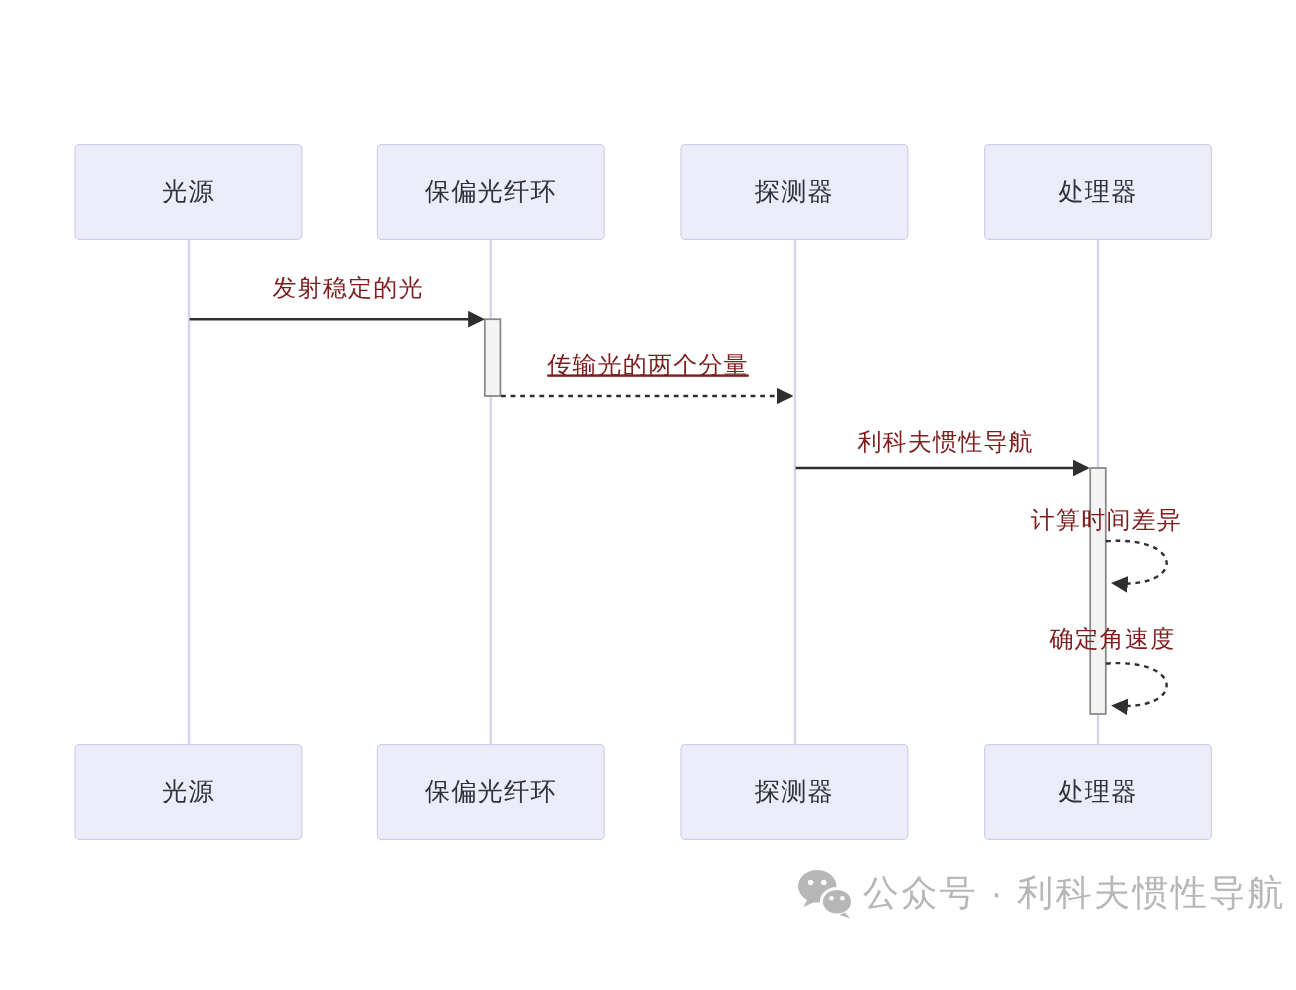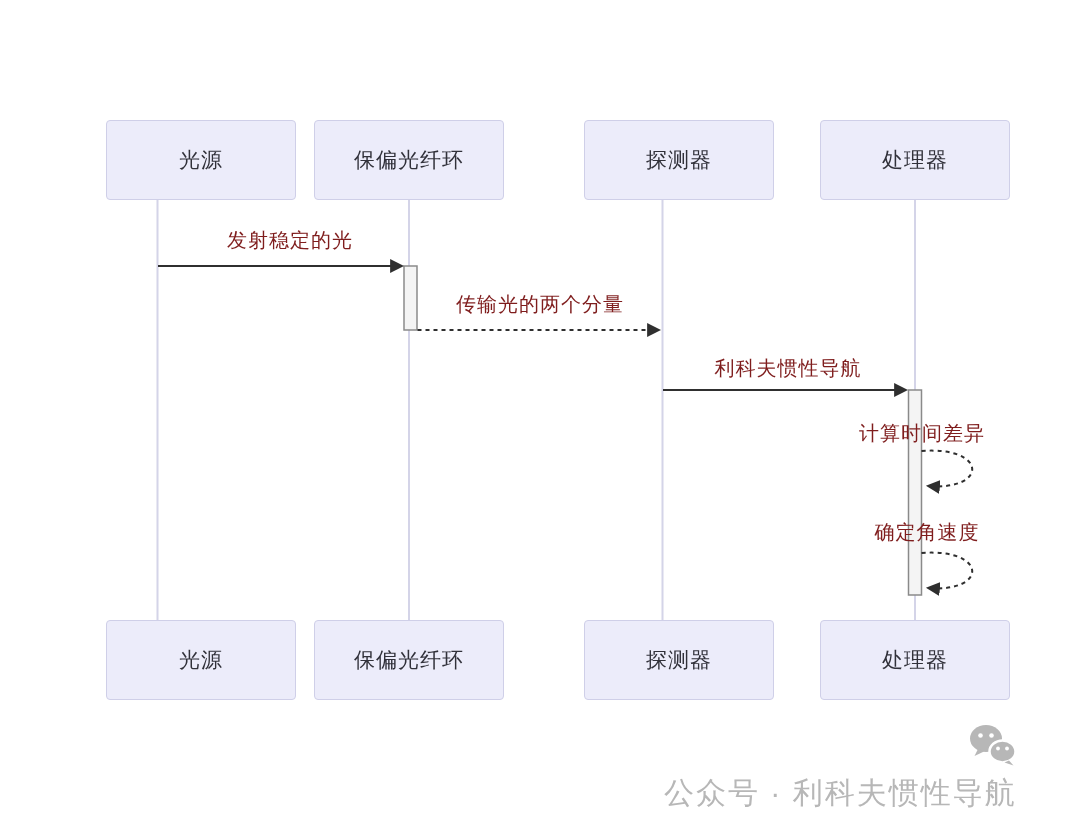--- a/index.html
+++ b/index.html
@@ -32,51 +32,50 @@
     box-sizing: border-box;
     display: flex;
     align-items: center;
     justify-content: center;
     font-size: 21px;
     color: #31313a;
     letter-spacing: 1px;
   }
   .actor-row-top    { top: 120px; }
   .actor-row-bottom { top: 620px; }
-  .actor-col-1 { left: 62px; margin-left: 44px; }
+  .actor-col-1 { left: 62px; }
   .actor-col-2 { left: 314px; font-family: Liberation Serif, serif; }
-  .actor-col-3 { left: 584px; }
+  .actor-col-3 { left: 567px; }
   .actor-col-4 { left: 820px; }
 
   .msg-label {
     position: absolute;
     transform: translateX(-50%);
     white-space: nowrap;
     font-size: 20px;
     color: #7f1d1d;
     letter-spacing: 1px;
   }
   .msg-1 { left: 290px; top: 227px; }
-  .msg-2 { left: 540px; top: 291px; }
+  .msg-2 { left: 540px; top: 291px; text-decoration: underline; }
   .msg-3 { left: 788px; top: 355px; }
   .msg-4 { left: 922px; top: 420px; }
   .msg-5 { left: 927px; top: 519px; text-align: center; }
 
   .watermark {
     position: absolute;
     left: 664px;
     top: 724px;
     display: flex;
-    align-items: flex-end;
+    align-items: flex-start;
     gap: 7px;
     color: #b7b7b7;
     font-size: 30px;
     letter-spacing: 2px;
     user-select: none;
-    flex-direction: column;
   }
   .watermark svg { display: block; }
 </style>
 </head>
 <body>
 
 <div class="canvas">
 
   <svg class="diagram-svg" width="1080" height="825" viewBox="0 0 1080 825" xmlns="http://www.w3.org/2000/svg">
     <defs>

